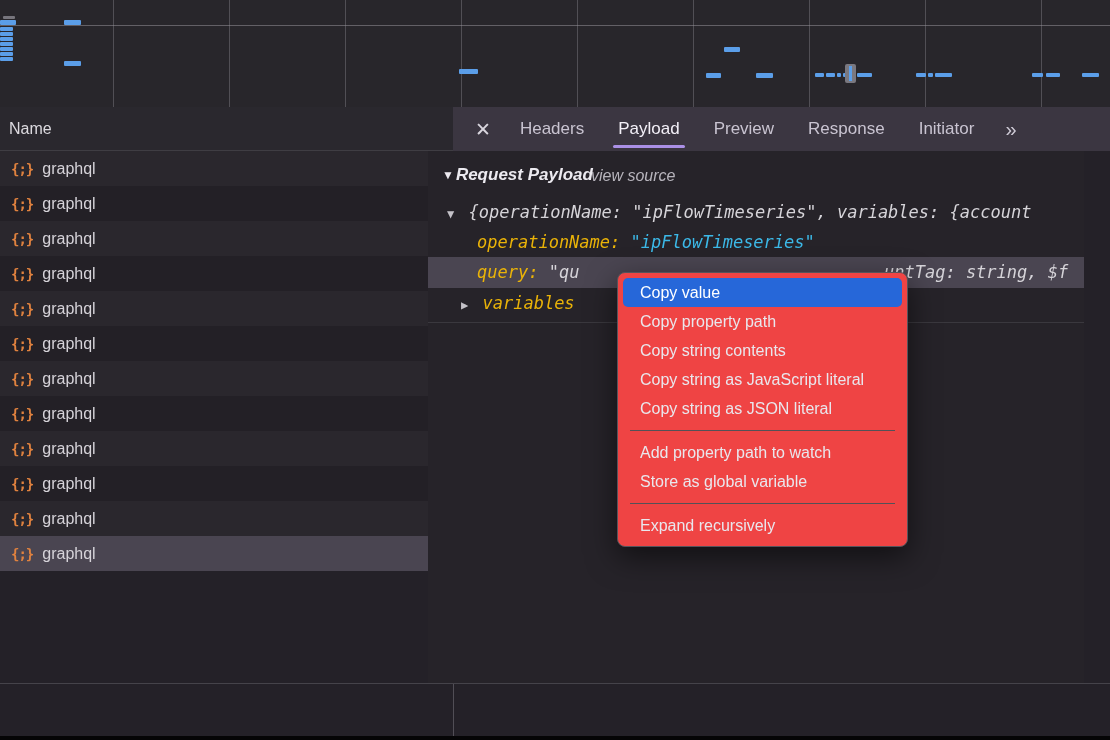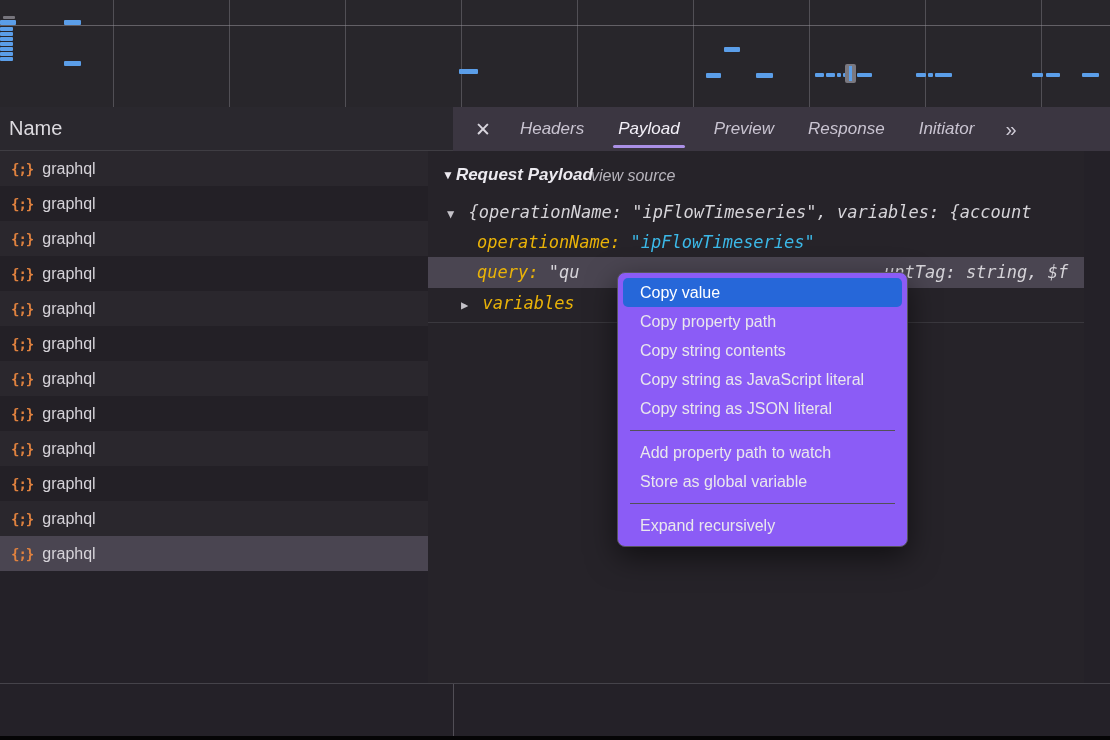--- a/index.html
+++ b/index.html
@@ -11,25 +11,25 @@
             background:#28262b;border-bottom:1px solid #141316;}
   .ov-grid{position:absolute;top:0;width:1px;height:107px;background:rgba(150,148,156,.38);}
   .ov-hline{position:absolute;left:0;top:25px;width:1110px;height:1px;background:rgba(170,168,176,.45);}
   .ov-bar{position:absolute;background:#5b9ee9;border-radius:1px;}
   .ov-bar.gray{background:#77757d;}
   .ov-marker{position:absolute;background:#7a7880;border-radius:2px;}
   .ov-marker .inner{position:absolute;left:4px;top:2px;width:3px;height:15px;background:#5b9ee9;}
   
   .name-header{position:absolute;left:0;top:107px;width:453px;height:44px;background:#2a282e;
                border-bottom:1px solid #3f3d43;box-sizing:border-box;color:#dcdadf;
-               font-size:20px;line-height:43px;padding-left:9px;}
+               font-size:16px;line-height:43px;padding-left:9px;}
   .tabbar{position:absolute;left:453px;top:107px;width:657px;height:44px;background:#3b3641;
           display:flex;align-items:center;color:#c9c4d1;font-size:17px;box-sizing:border-box;}
   .close-x{margin-left:22px;font-size:19px;color:#d9d6de;cursor:default;}
-  .tab{position:relative;margin:0 17px;line-height:44px;height:44px;cursor:default;white-space:nowrap;font-style:italic;}
+  .tab{position:relative;margin:0 17px;line-height:44px;height:44px;cursor:default;white-space:nowrap;}
   .tab:first-of-type{margin-left:29px;}
   .tab.active{color:#f3f0f8;}
   .tab.active::after{content:"";position:absolute;left:-5px;right:-5px;bottom:3px;height:3px;
                      border-radius:2px;background:#ab90e6;}
   .overflow{margin-left:14px;font-size:20px;letter-spacing:-2px;color:#cfcbd6;}
   
   .list{position:absolute;left:0;top:151px;width:453px;height:532px;background:#242128;}
   .req-row{height:35px;display:flex;align-items:center;font-size:16px;color:#d6d3d9;}
   .req-row.odd{background:#2a272d;}
   .req-row.even{background:#232026;}
@@ -47,21 +47,21 @@
   .tree-row{position:absolute;left:0;width:656px;height:30px;line-height:30px;white-space:nowrap;
             font-family:"DejaVu Sans Mono",monospace;font-size:17px;color:#d6d4d9;}
   .tree-row.hl{background:#4a4551;height:31px;line-height:31px;}
   .t-arrow{color:#c4c2c8;font-size:12px;}
   .k{color:#eab308;}
   .s{color:#3cb9e8;}
   .frag-right{position:absolute;left:456px;top:0;}
   .sec-border{position:absolute;left:0;top:171px;width:656px;height:1px;background:#3a383e;}
   
   .ctx-menu{position:absolute;left:617px;top:272px;width:291px;box-sizing:border-box;
-            background:#8b5cf6;border:1px solid #56545b;border-radius:8px;
+            background:#ef4444;border:1px solid #56545b;border-radius:8px;
             padding:5px 0 6px 0;box-shadow:0 10px 30px rgba(0,0,0,.55);
             font-size:16px;color:#e9e7ed;}
   .mi{height:29px;line-height:29px;padding-left:22px;white-space:nowrap;}
   .mi.hl{margin:0 5px;padding-left:17px;background:#2667d9;border-radius:5px;color:#ffffff;}
   .m-div{height:1px;background:#535157;margin:7px 12px;}
   
   .footer-line{position:absolute;left:0;top:683px;width:1110px;height:1px;background:#45434a;}
   .bottom-strip{position:absolute;left:0;top:736px;width:1110px;height:4px;background:#050506;}
 </style>
 </head>

